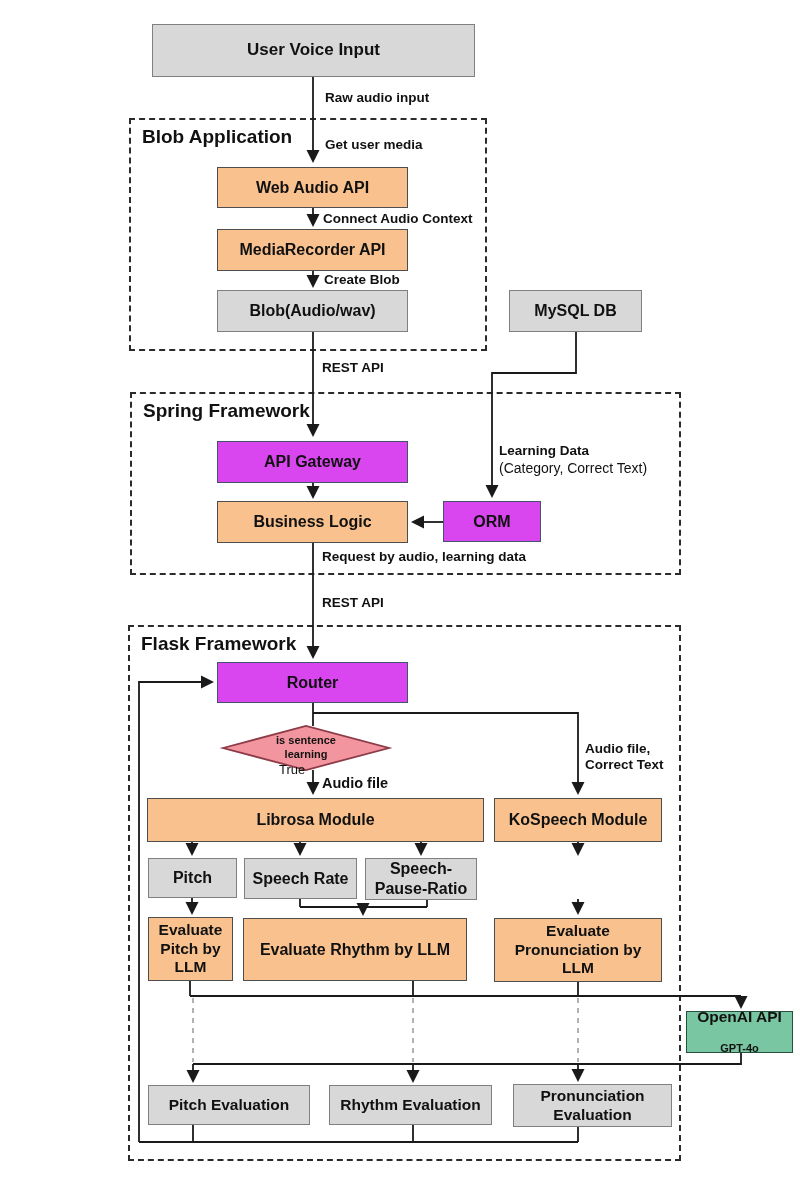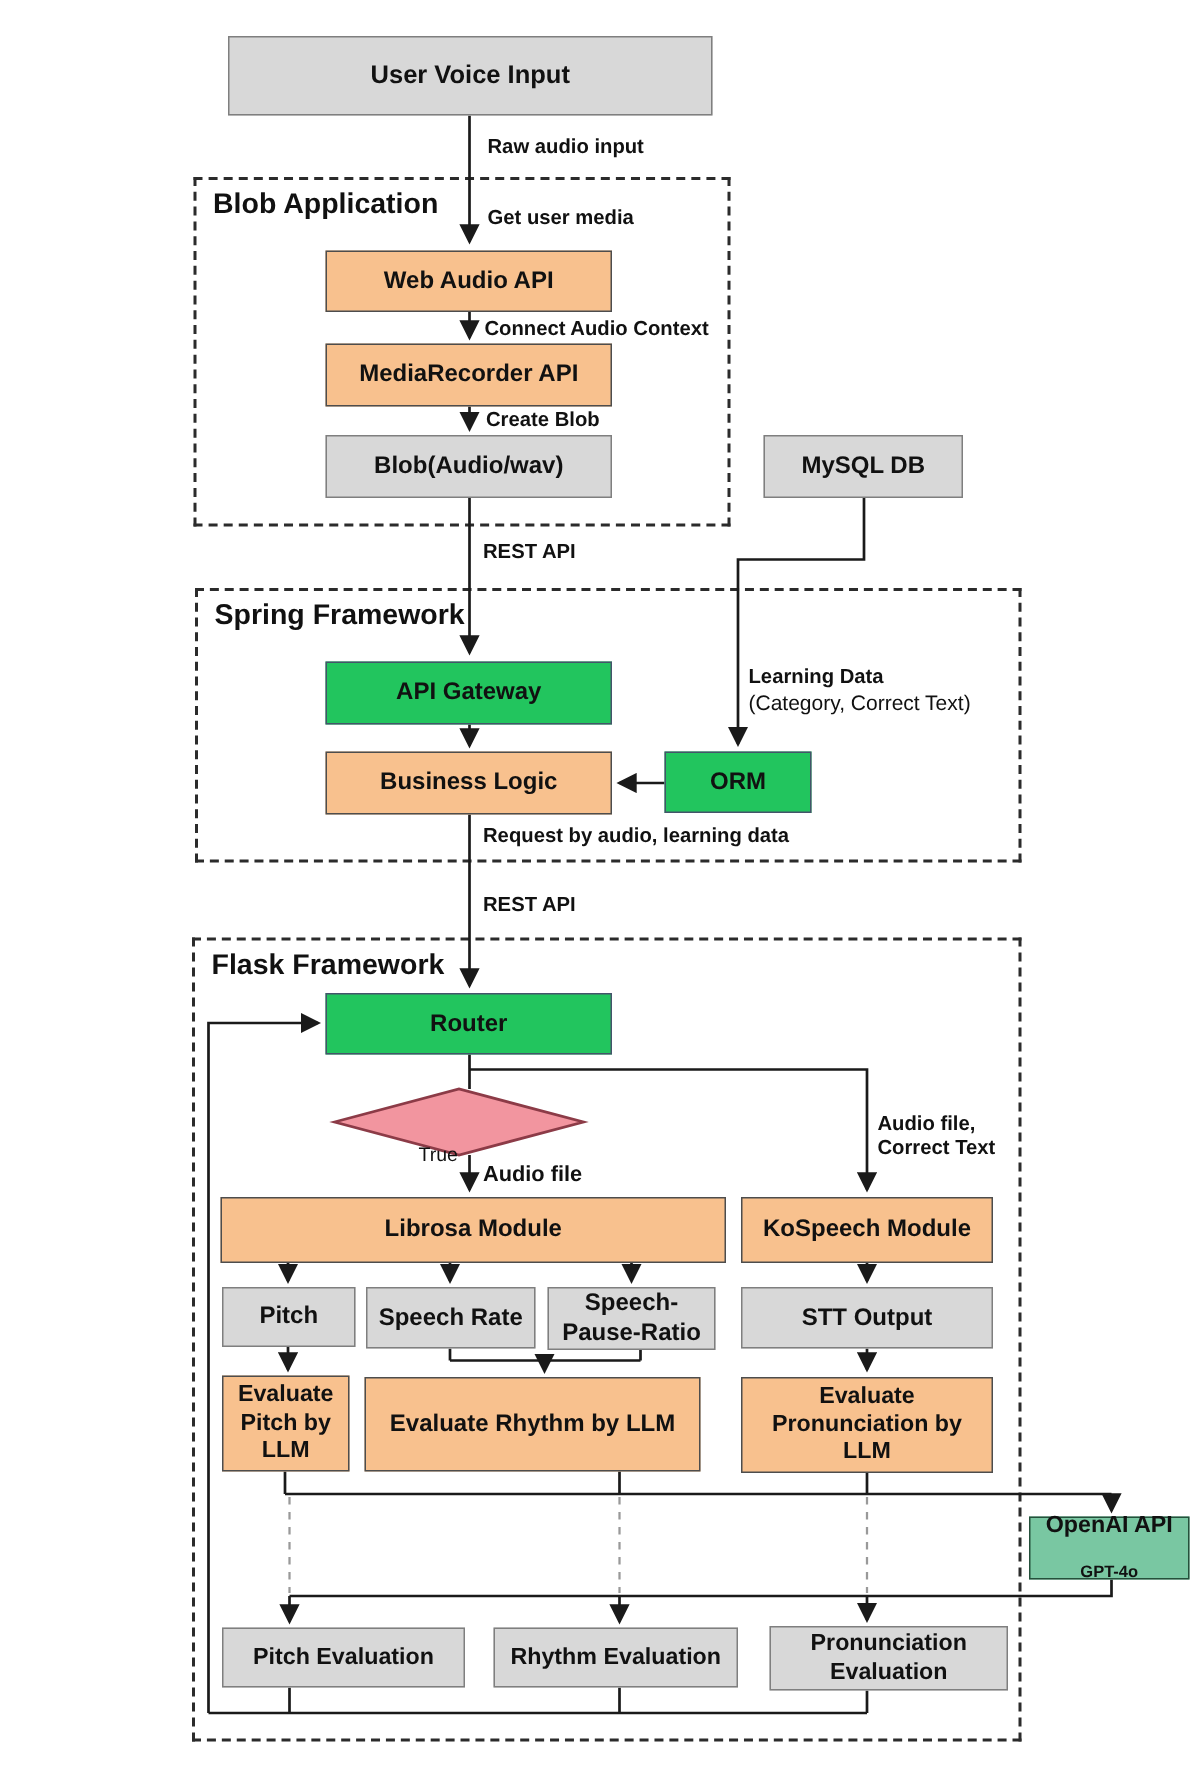--- a/index.html
+++ b/index.html
@@ -16,21 +16,21 @@
   
   svg.edges{position:absolute;left:0;top:0;}
   
   .node{
     position:absolute;display:flex;align-items:center;justify-content:center;
     text-align:center;font-weight:700;font-size:16px;line-height:1.22;
     white-space:pre-line;box-sizing:border-box;
   }
   .node.gray  {background:#d8d8d8;border:1.6px solid #7f7f7f;}
   .node.orange{background:#f8c18e;border:1.6px solid #4d4d4d;}
-  .node.blue  {background:#22c55e;border:1.6px solid #44546a;}
+  .node.blue  {background:#d946ef;border:1.6px solid #44546a;}
   .node.green {background:#79c7a2;border:1.6px solid #25503b;flex-direction:column;}
   .node.big{font-size:17px;}
   .node.small{font-size:15.5px;}
   .openai-model{font-size:11px;font-weight:700;margin-top:15px;}
   
   .diamond-label{
     position:absolute;display:flex;align-items:center;justify-content:center;
     text-align:center;font-weight:700;font-size:11px;line-height:1.25;white-space:pre-line;
   }
   
@@ -97,27 +97,28 @@
 
   <div class="node gray big" style="left:152px;top:24px;width:323px;height:53px;">User Voice Input</div>
   <div class="node orange" style="left:217px;top:167px;width:191px;height:41px;">Web Audio API</div>
   <div class="node orange" style="left:217px;top:229px;width:191px;height:42px;">MediaRecorder API</div>
   <div class="node gray" style="left:217px;top:290px;width:191px;height:42px;">Blob(Audio/wav)</div>
   <div class="node gray" style="left:509px;top:290px;width:133px;height:42px;">MySQL DB</div>
   <div class="node blue" style="left:217px;top:441px;width:191px;height:42px;">API Gateway</div>
   <div class="node orange" style="left:217px;top:501px;width:191px;height:42px;">Business Logic</div>
   <div class="node blue" style="left:443px;top:501px;width:98px;height:41px;">ORM</div>
   <div class="node blue" style="left:217px;top:662px;width:191px;height:41px;">Router</div>
+  <div class="diamond-label" style="left:243px;top:728px;width:126px;height:40px;">is sentence
+learning</div>
   <div class="node orange" style="left:147px;top:798px;width:337px;height:44px;">Librosa Module</div>
   <div class="node orange" style="left:494px;top:798px;width:168px;height:44px;">KoSpeech Module</div>
   <div class="node gray" style="left:148px;top:858px;width:89px;height:40px;">Pitch</div>
   <div class="node gray" style="left:244px;top:858px;width:113px;height:41px;">Speech Rate</div>
   <div class="node gray" style="left:365px;top:858px;width:112px;height:42px;">Speech-
 Pause-Ratio</div>
-  <div class="node gray" style="left:494px;top:858px;width:168px;height:41px;">STT Output</div>
   <div class="node orange small" style="left:148px;top:917px;width:85px;height:64px;">Evaluate
 Pitch by
 LLM</div>
   <div class="node orange" style="left:243px;top:918px;width:224px;height:63px;">Evaluate Rhythm by LLM</div>
   <div class="node orange small" style="left:494px;top:918px;width:168px;height:64px;">Evaluate
 Pronunciation by
 LLM</div>
   <div class="node green small" style="left:686px;top:1011px;width:107px;height:42px;">
     <span>OpenAI API</span>
     <span class="openai-model">GPT-4o</span>

